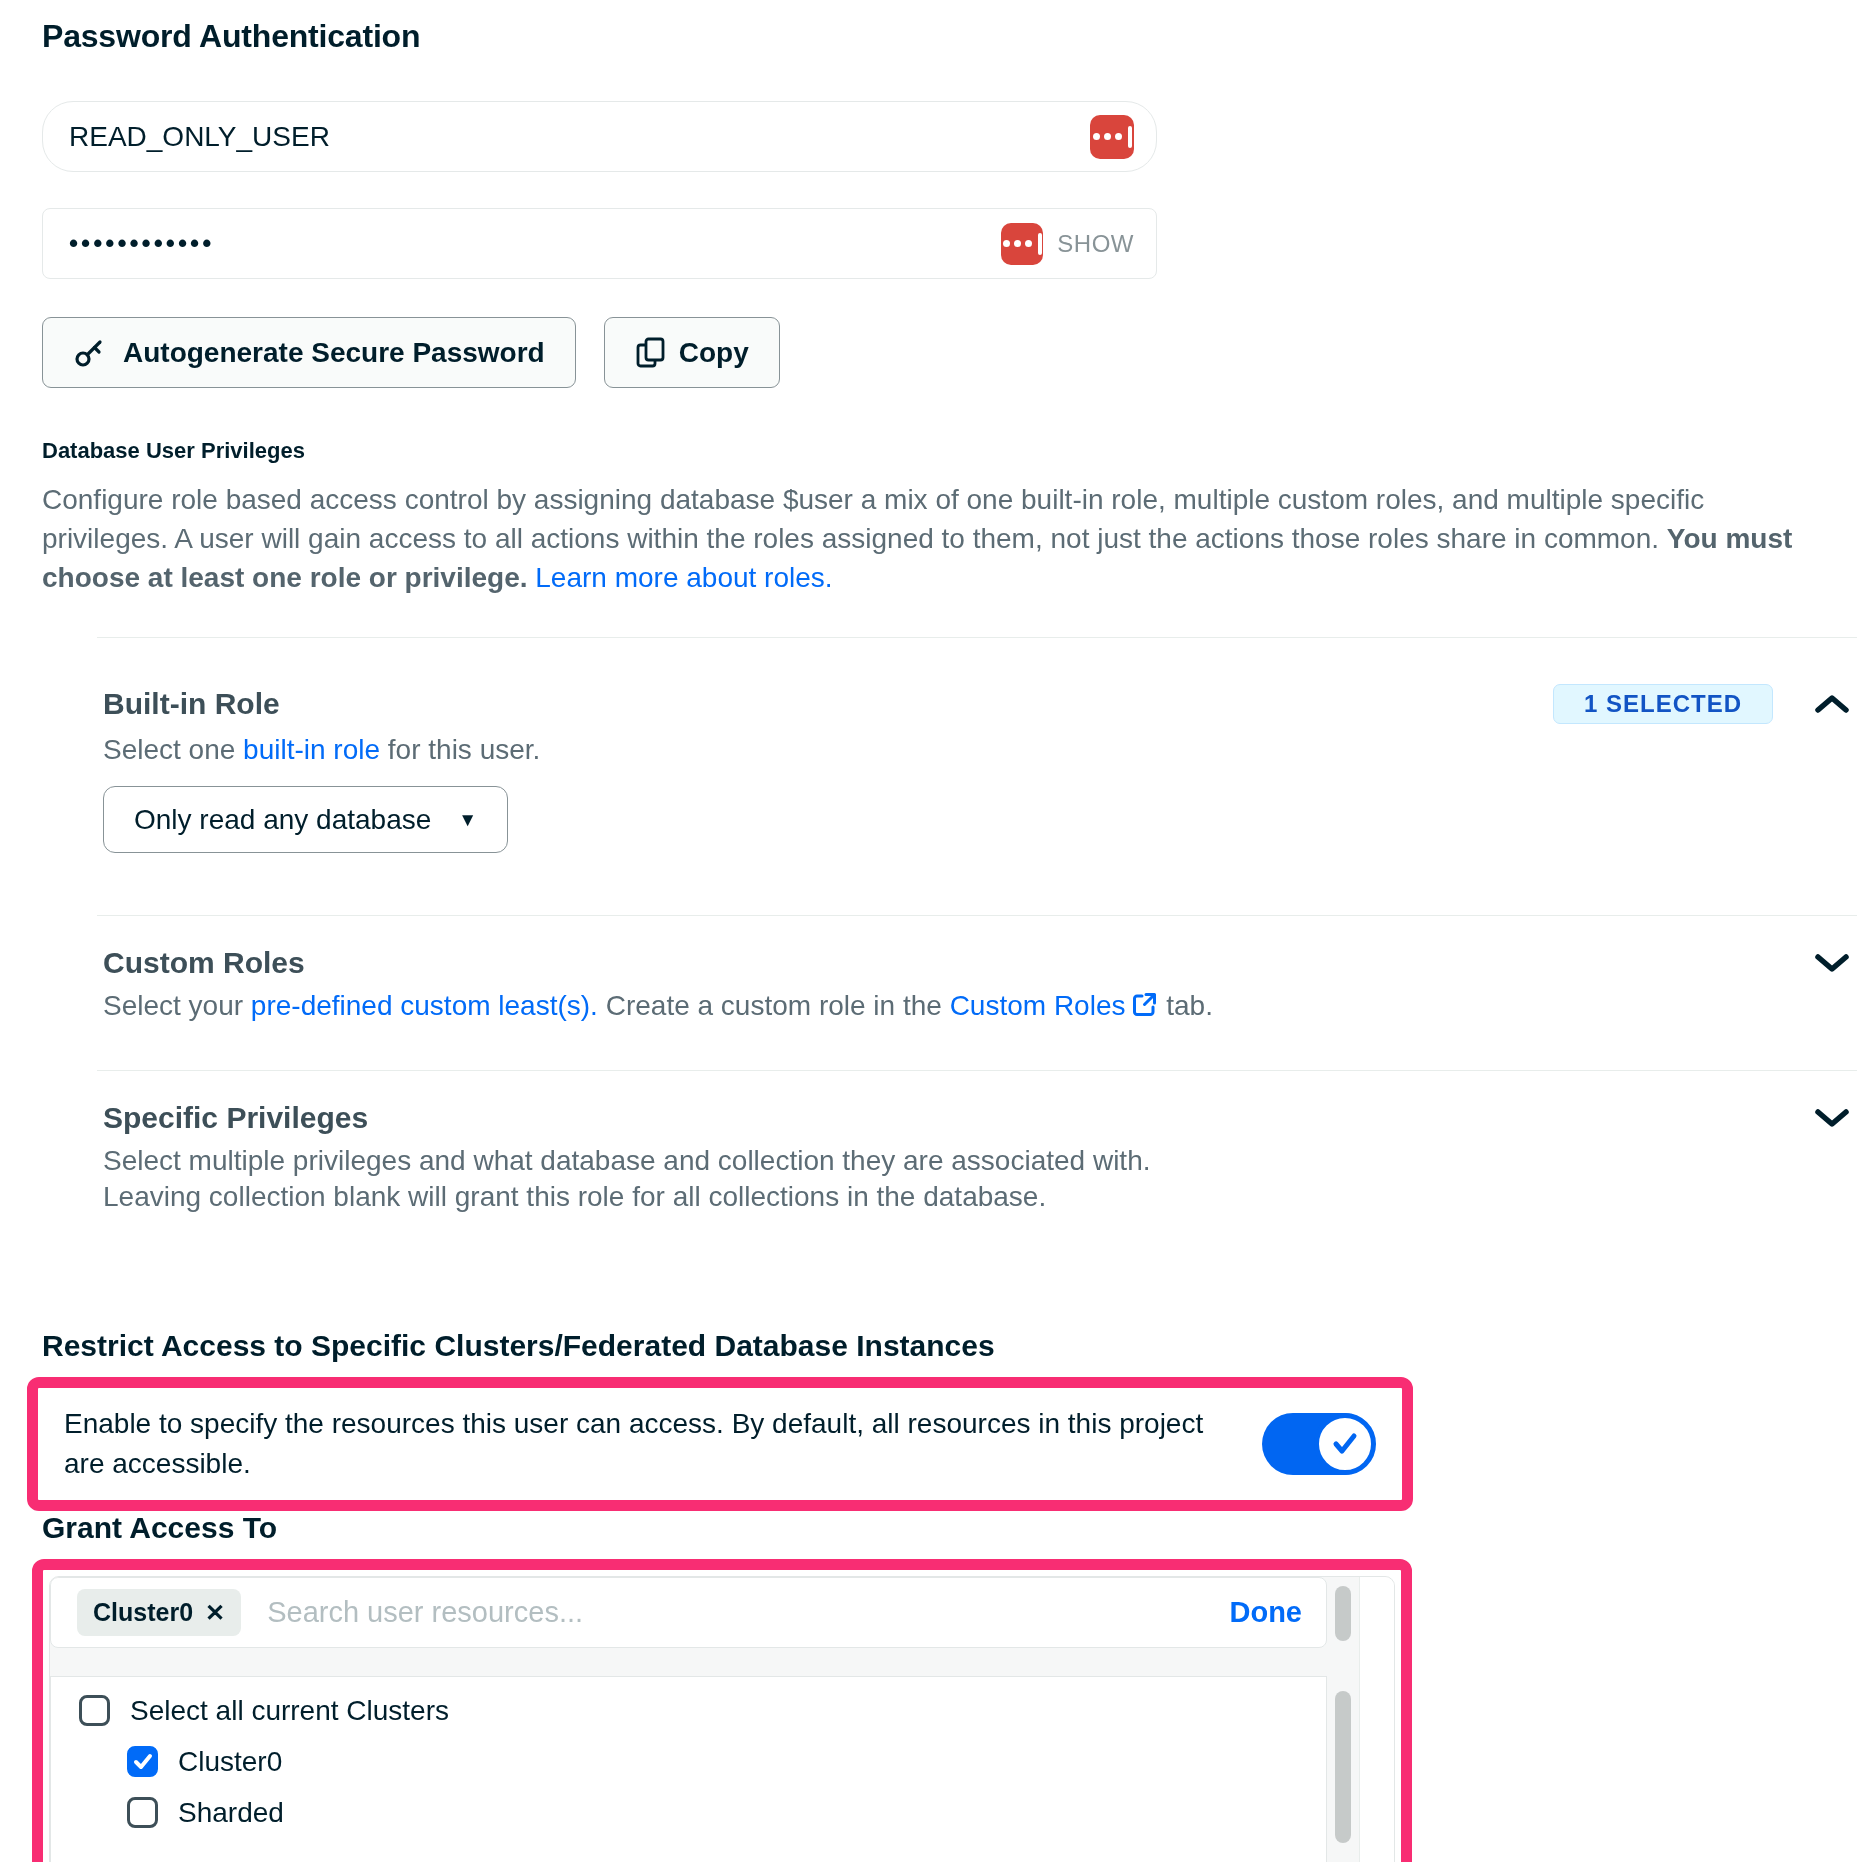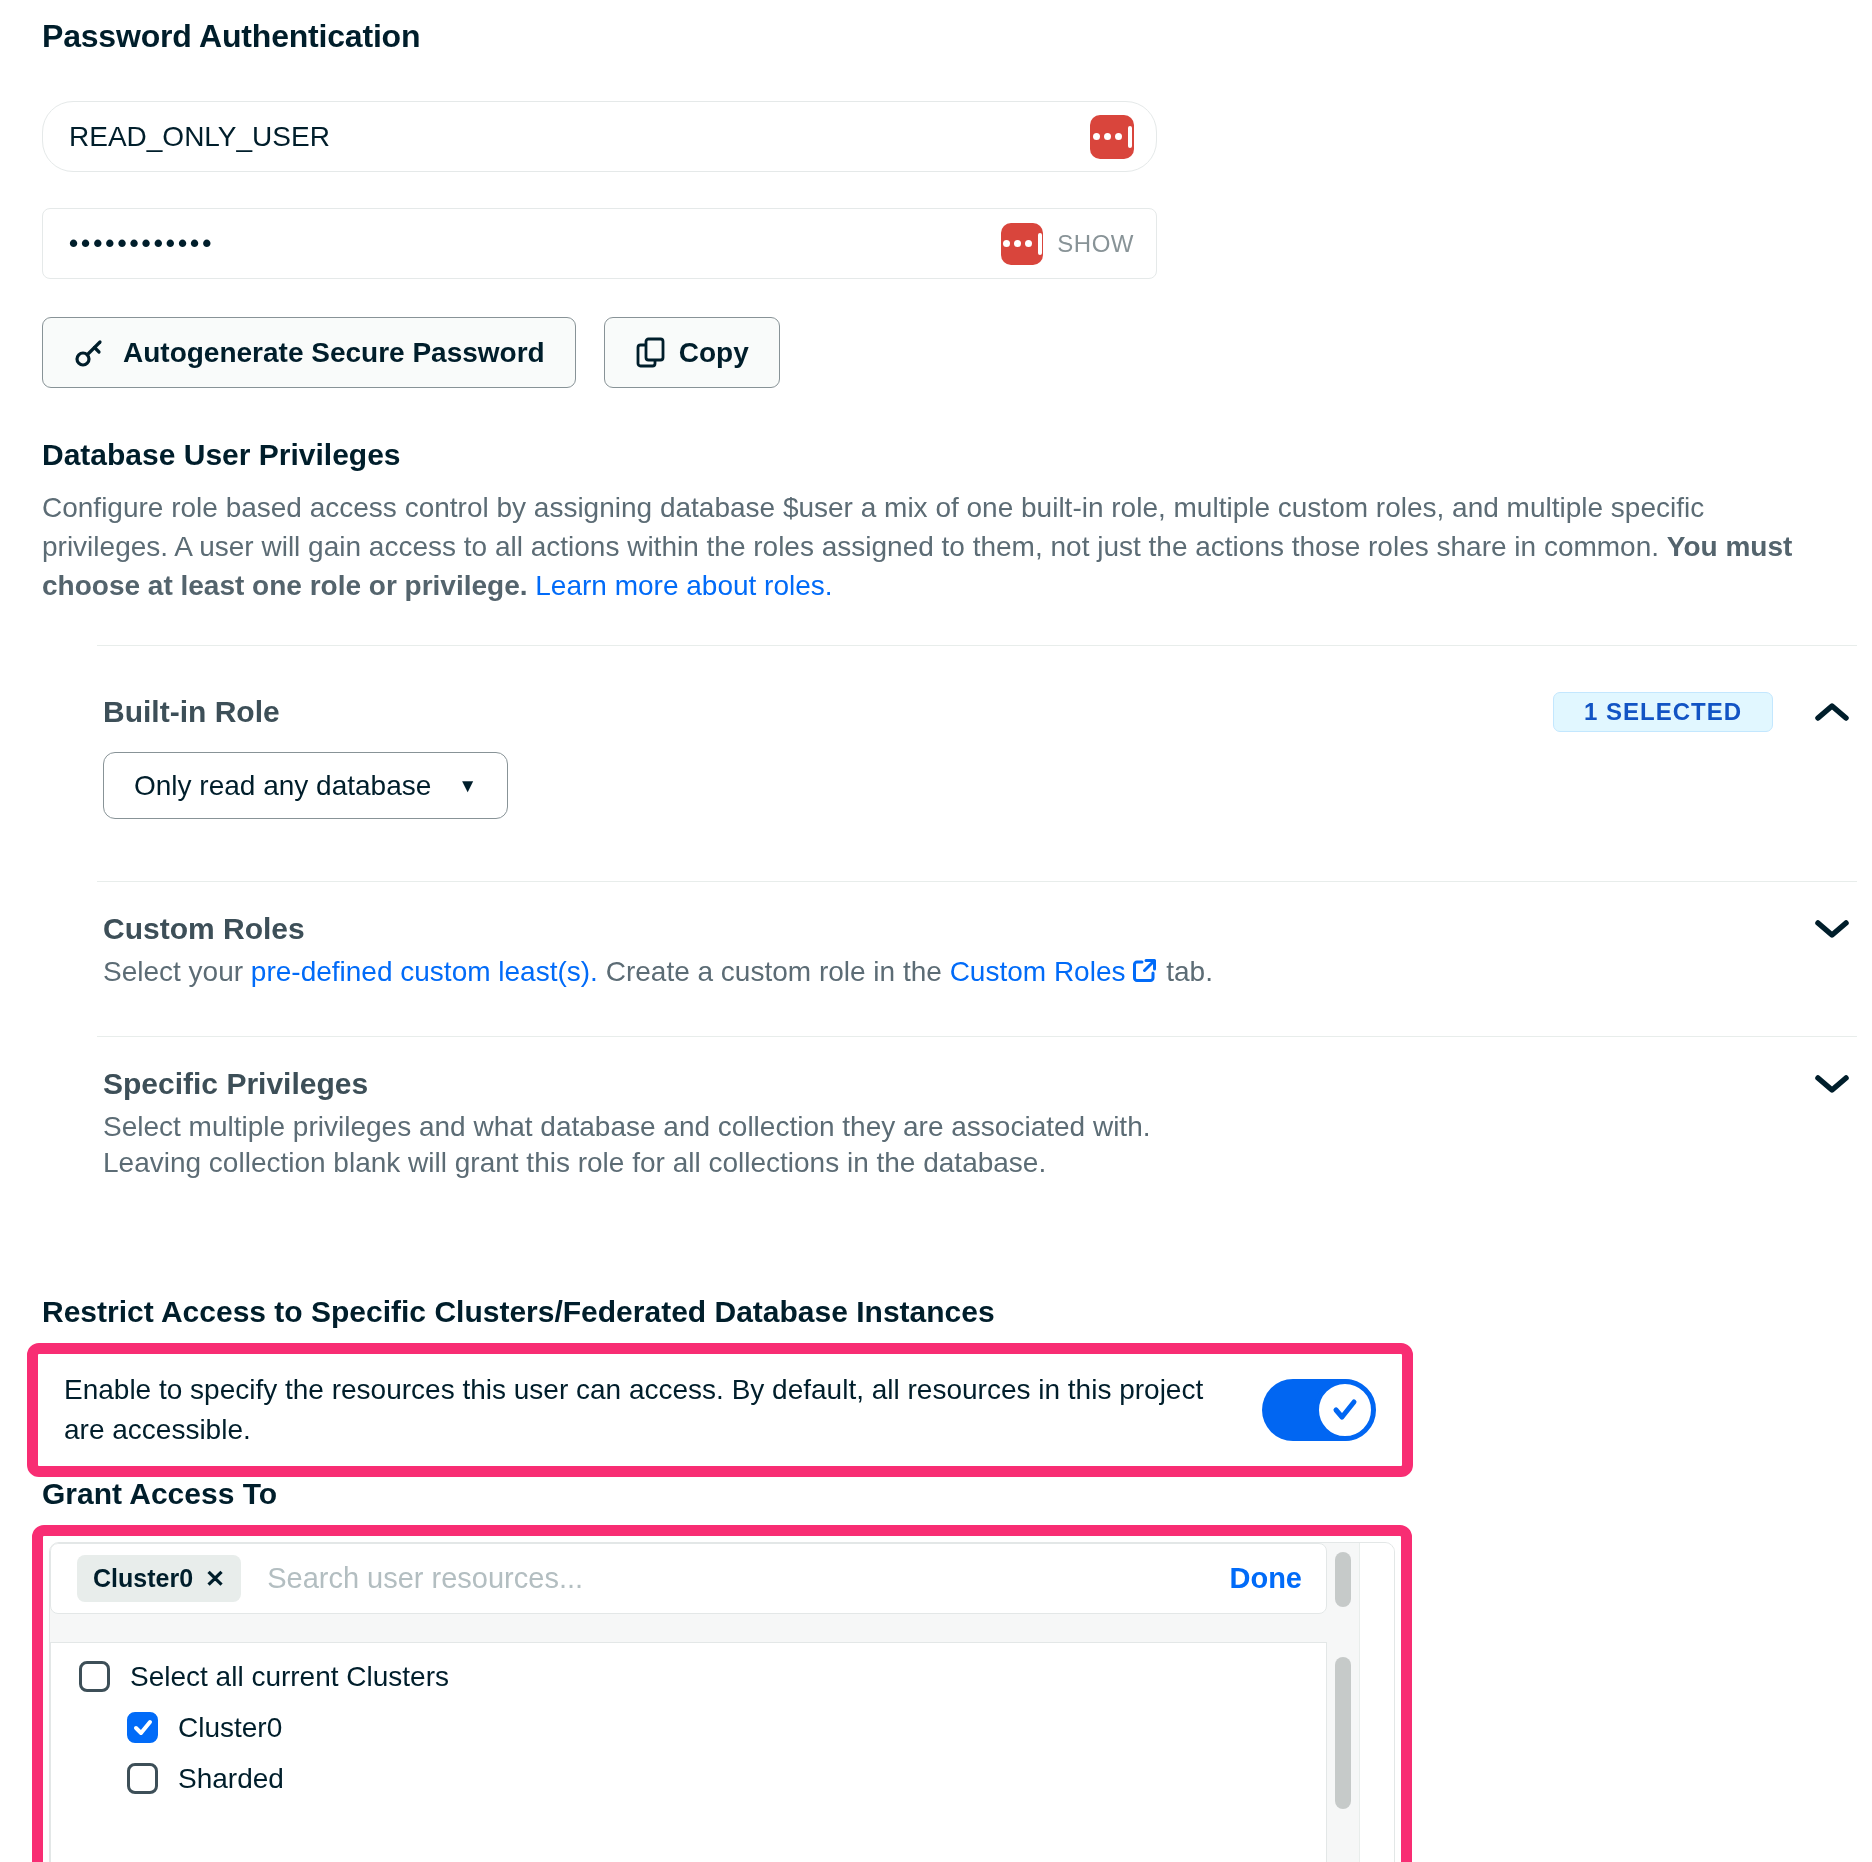--- a/index.html
+++ b/index.html
@@ -36,21 +36,21 @@
   
   .btn-row { margin-top: 38px; display: flex; gap: 28px; }
   .btn {
     height: 71px; border: 1px solid #889397; border-radius: 9px;
     background: #F9FBFA; display: inline-flex; align-items: center;
     padding: 0 30px; font-size: 28px; font-weight: 700; color:#001E2B; cursor: pointer;
   }
   .btn .ic { margin-right: 18px; display:flex; }
 
   
-  .h2 { font-size: 30px; font-weight: 700; color:#001E2B; }
+  .h2 { font-size: 22px; font-weight: 700; color:#001E2B; }
   .priv-heading { margin-top: 50px; }
   .intro { margin-top: 16px; max-width: 1792px; font-size: 28px; line-height: 39px; color:#5C6C75; }
   .intro b { color:#54646D; }
   a.link { color:#016BF8; text-decoration: none; cursor: pointer; }
 
   
   .card { margin-left: 55px; margin-top: 40px; width: 1760px; }
   .card-section { border-top: 1px solid #E8EDEB; }
   .sec-head { display:flex; align-items:center; justify-content: space-between; }
   .sec-title { font-size: 30px; font-weight: 700; color:#3D4F58; }
@@ -215,20 +215,23 @@
         <div class="sec-title">Built-in Role</div>
         <div class="sec-right">
           <span class="badge">1 SELECTED</span>
           <span class="chev">
             <svg width="38" height="26" viewBox="0 0 38 26" fill="none">
               <path d="M5 19 L19 7 L33 19" stroke="#001E2B" stroke-width="5.5" stroke-linecap="round" stroke-linejoin="round"></path>
             </svg>
           </span>
         </div>
       </div>
+      <div class="sec-sub">
+        <span>Select one </span><a class="link">built-in role</a><span> for this user.</span>
+      </div>
       <div class="dropdown">
         <span class="val">Only read any database</span>
         <span class="caret">▼</span>
       </div>
     </div>
 
     <div class="card-section sec2">
       <div class="sec-head">
         <div class="sec-title">Custom Roles</div>
         <span class="chev">

